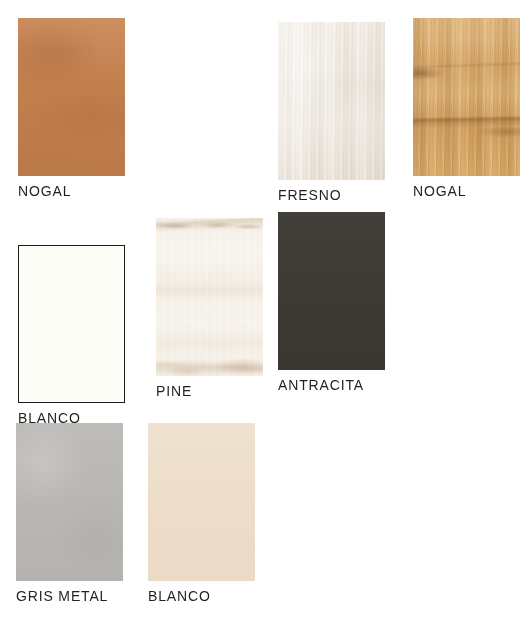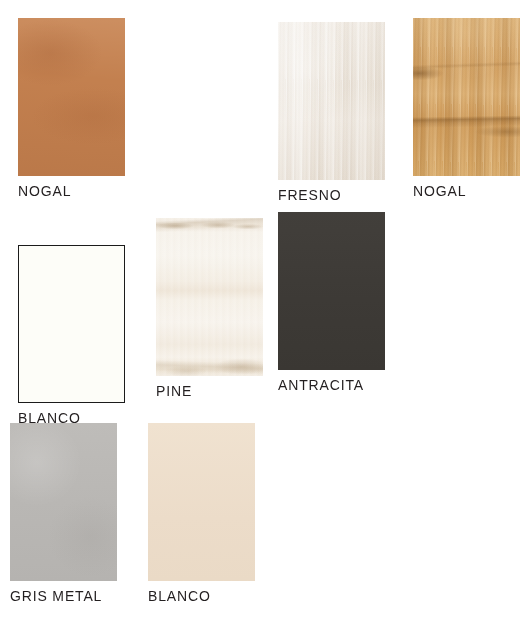--- a/index.html
+++ b/index.html
@@ -272,21 +272,21 @@
   </div>
 
   <div class="swatch-cell" style="left:278px; top:212px;">
     <div class="swatch-chip">
       <div class="tex tex-antracita"></div>
     </div>
     <div class="swatch-label">ANTRACITA</div>
   </div>
 
 
-  <div class="swatch-cell" style="left:10px; top:423px;">
+  <div class="swatch-cell" style="left:16px; top:423px;">
     <div class="swatch-chip">
       <div class="tex tex-grismetal"></div>
     </div>
     <div class="swatch-label">GRIS METAL</div>
   </div>
 
   <div class="swatch-cell" style="left:148px; top:423px;">
     <div class="swatch-chip">
       <div class="tex tex-arena"></div>
     </div>

